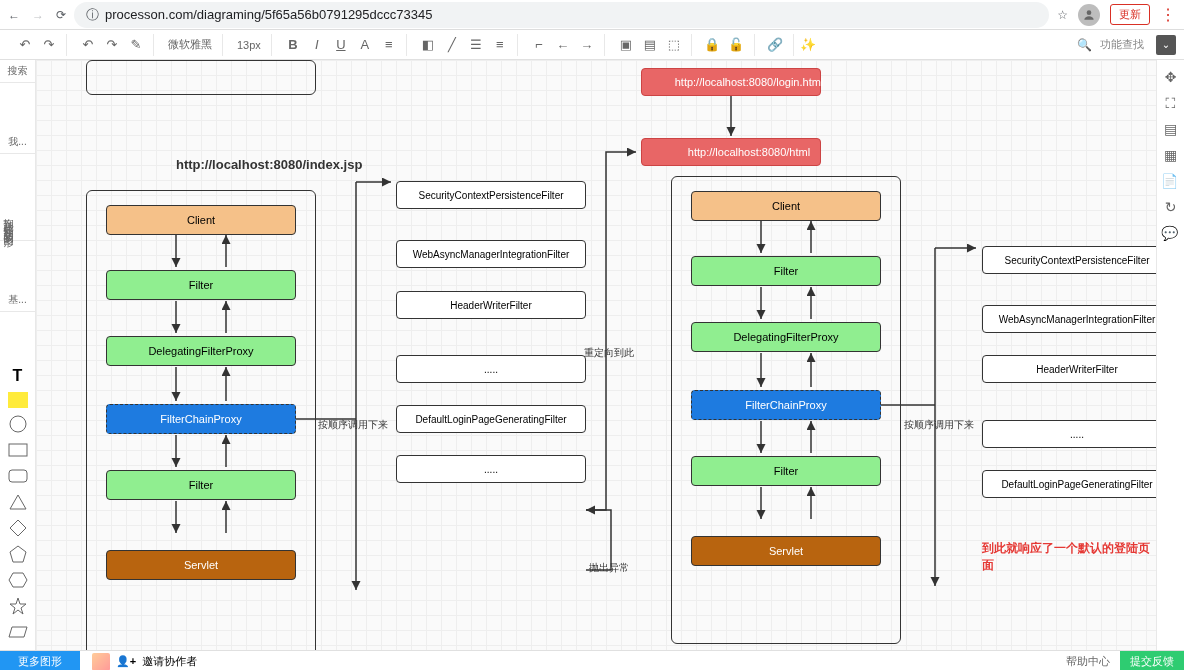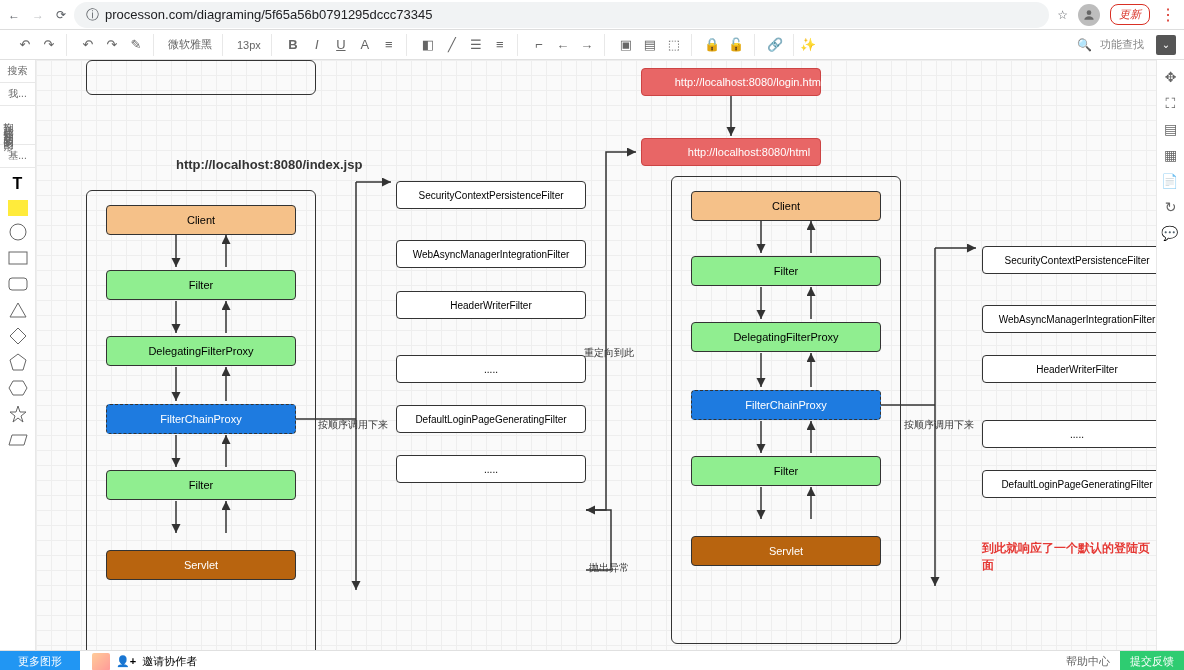--- a/index.html
+++ b/index.html
@@ -4,31 +4,31 @@
 <style>
 * { box-sizing: border-box; margin: 0; padding: 0; }
 body { font-family: "Microsoft YaHei", Arial, sans-serif; font-size: 12px; background: #fff; overflow: hidden; }
 .browser-bar { height: 30px; background: #fff; border-bottom: 1px solid #ddd; display: flex; align-items: center; padding: 0 8px; gap: 8px; }
 .nav-icons { display: flex; gap: 12px; color: #5f6368; }
 .nav-icons span { cursor: pointer; }
 .url-bar { flex: 1; display: flex; align-items: center; gap: 6px; background: #f1f3f4; border-radius: 14px; padding: 4px 12px; font-size: 13px; color: #202124; }
 .url-bar .secure { color: #5f6368; font-size: 13px; }
 .right-icons { display: flex; align-items: center; gap: 10px; color: #5f6368; }
 .avatar { width: 22px; height: 22px; border-radius: 50%; background: #bdbdbd; display: flex; align-items: center; justify-content: center; }
-.update-btn { border: 1px solid #d93025; color: #d93025; padding: 2px 8px; border-radius: 8px; font-size: 11px; cursor: pointer; font-style: italic; }
+.update-btn { border: 1px solid #d93025; color: #d93025; padding: 2px 8px; border-radius: 3px; font-size: 11px; cursor: pointer; }
 .more-dots { color: #d93025; font-size: 16px; cursor: pointer; }
 .toolbar { height: 30px; background: #fff; border-bottom: 1px solid #e0e0e0; display: flex; align-items: center; padding: 0 8px; gap: 4px; }
 .tb-group { display: flex; align-items: center; gap: 2px; padding: 0 6px; border-right: 1px solid #e8e8e8; height: 22px; }
 .tb-btn { width: 22px; height: 22px; display: flex; align-items: center; justify-content: center; color: #666; cursor: pointer; border-radius: 2px; font-size: 13px; }
 .tb-txt { font-size: 11px; color: #666; padding: 0 4px; cursor: pointer; }
 .tb-spacer { flex: 1; }
 .search-lbl { font-size: 11px; color: #888; cursor: pointer; }
 .chevron-btn { width: 20px; height: 20px; background: #555; color: #fff; display: flex; align-items: center; justify-content: center; border-radius: 2px; margin-left: 8px; cursor: pointer; font-size: 10px; }
 .main { display: flex; height: calc(100vh - 80px); position: relative; }
-.left-rail { width: 36px; background: #fff; border-right: 1px solid #e8e8e8; display: flex; flex-direction: column; }
+.left-rail { width: 36px; background: #fff; border-right: 1px solid #e8e8e8; display: flex; flex-direction: column; gap: 48px; }
 .rail-section { border-bottom: 1px solid #e8e8e8; padding: 4px 2px; font-size: 10px; color: #666; text-align: center; cursor: pointer; }
 .rail-vertical { writing-mode: vertical-rl; text-orientation: upright; padding: 8px 0; font-size: 10px; color: #666; text-align: center; line-height: 1.6; letter-spacing: 2px; }
 .shape-list { display: flex; flex-direction: column; align-items: center; gap: 6px; padding: 6px 0; }
 .shape-item { width: 22px; height: 20px; display: flex; align-items: center; justify-content: center; cursor: pointer; }
 .canvas { flex: 1; background: #fafafa; position: relative; overflow: hidden; background-image: linear-gradient(#eee 1px, transparent 1px), linear-gradient(90deg, #eee 1px, transparent 1px); background-size: 15px 15px; }
 .right-rail { width: 28px; background: #fff; border-left: 1px solid #e8e8e8; display: flex; flex-direction: column; align-items: center; gap: 4px; padding-top: 6px;}
 .rr-item { width: 22px; height: 22px; display: flex; align-items: center; justify-content: center; color: #666; cursor: pointer; font-size: 14px; }
 .node { position: absolute; border: 1.5px solid #333; border-radius: 4px; display: flex; align-items: center; justify-content: center; font-size: 11px; background: #fff; }
 .node.orange { background: #f5c189; }
 .node.green { background: #90ee90; }

